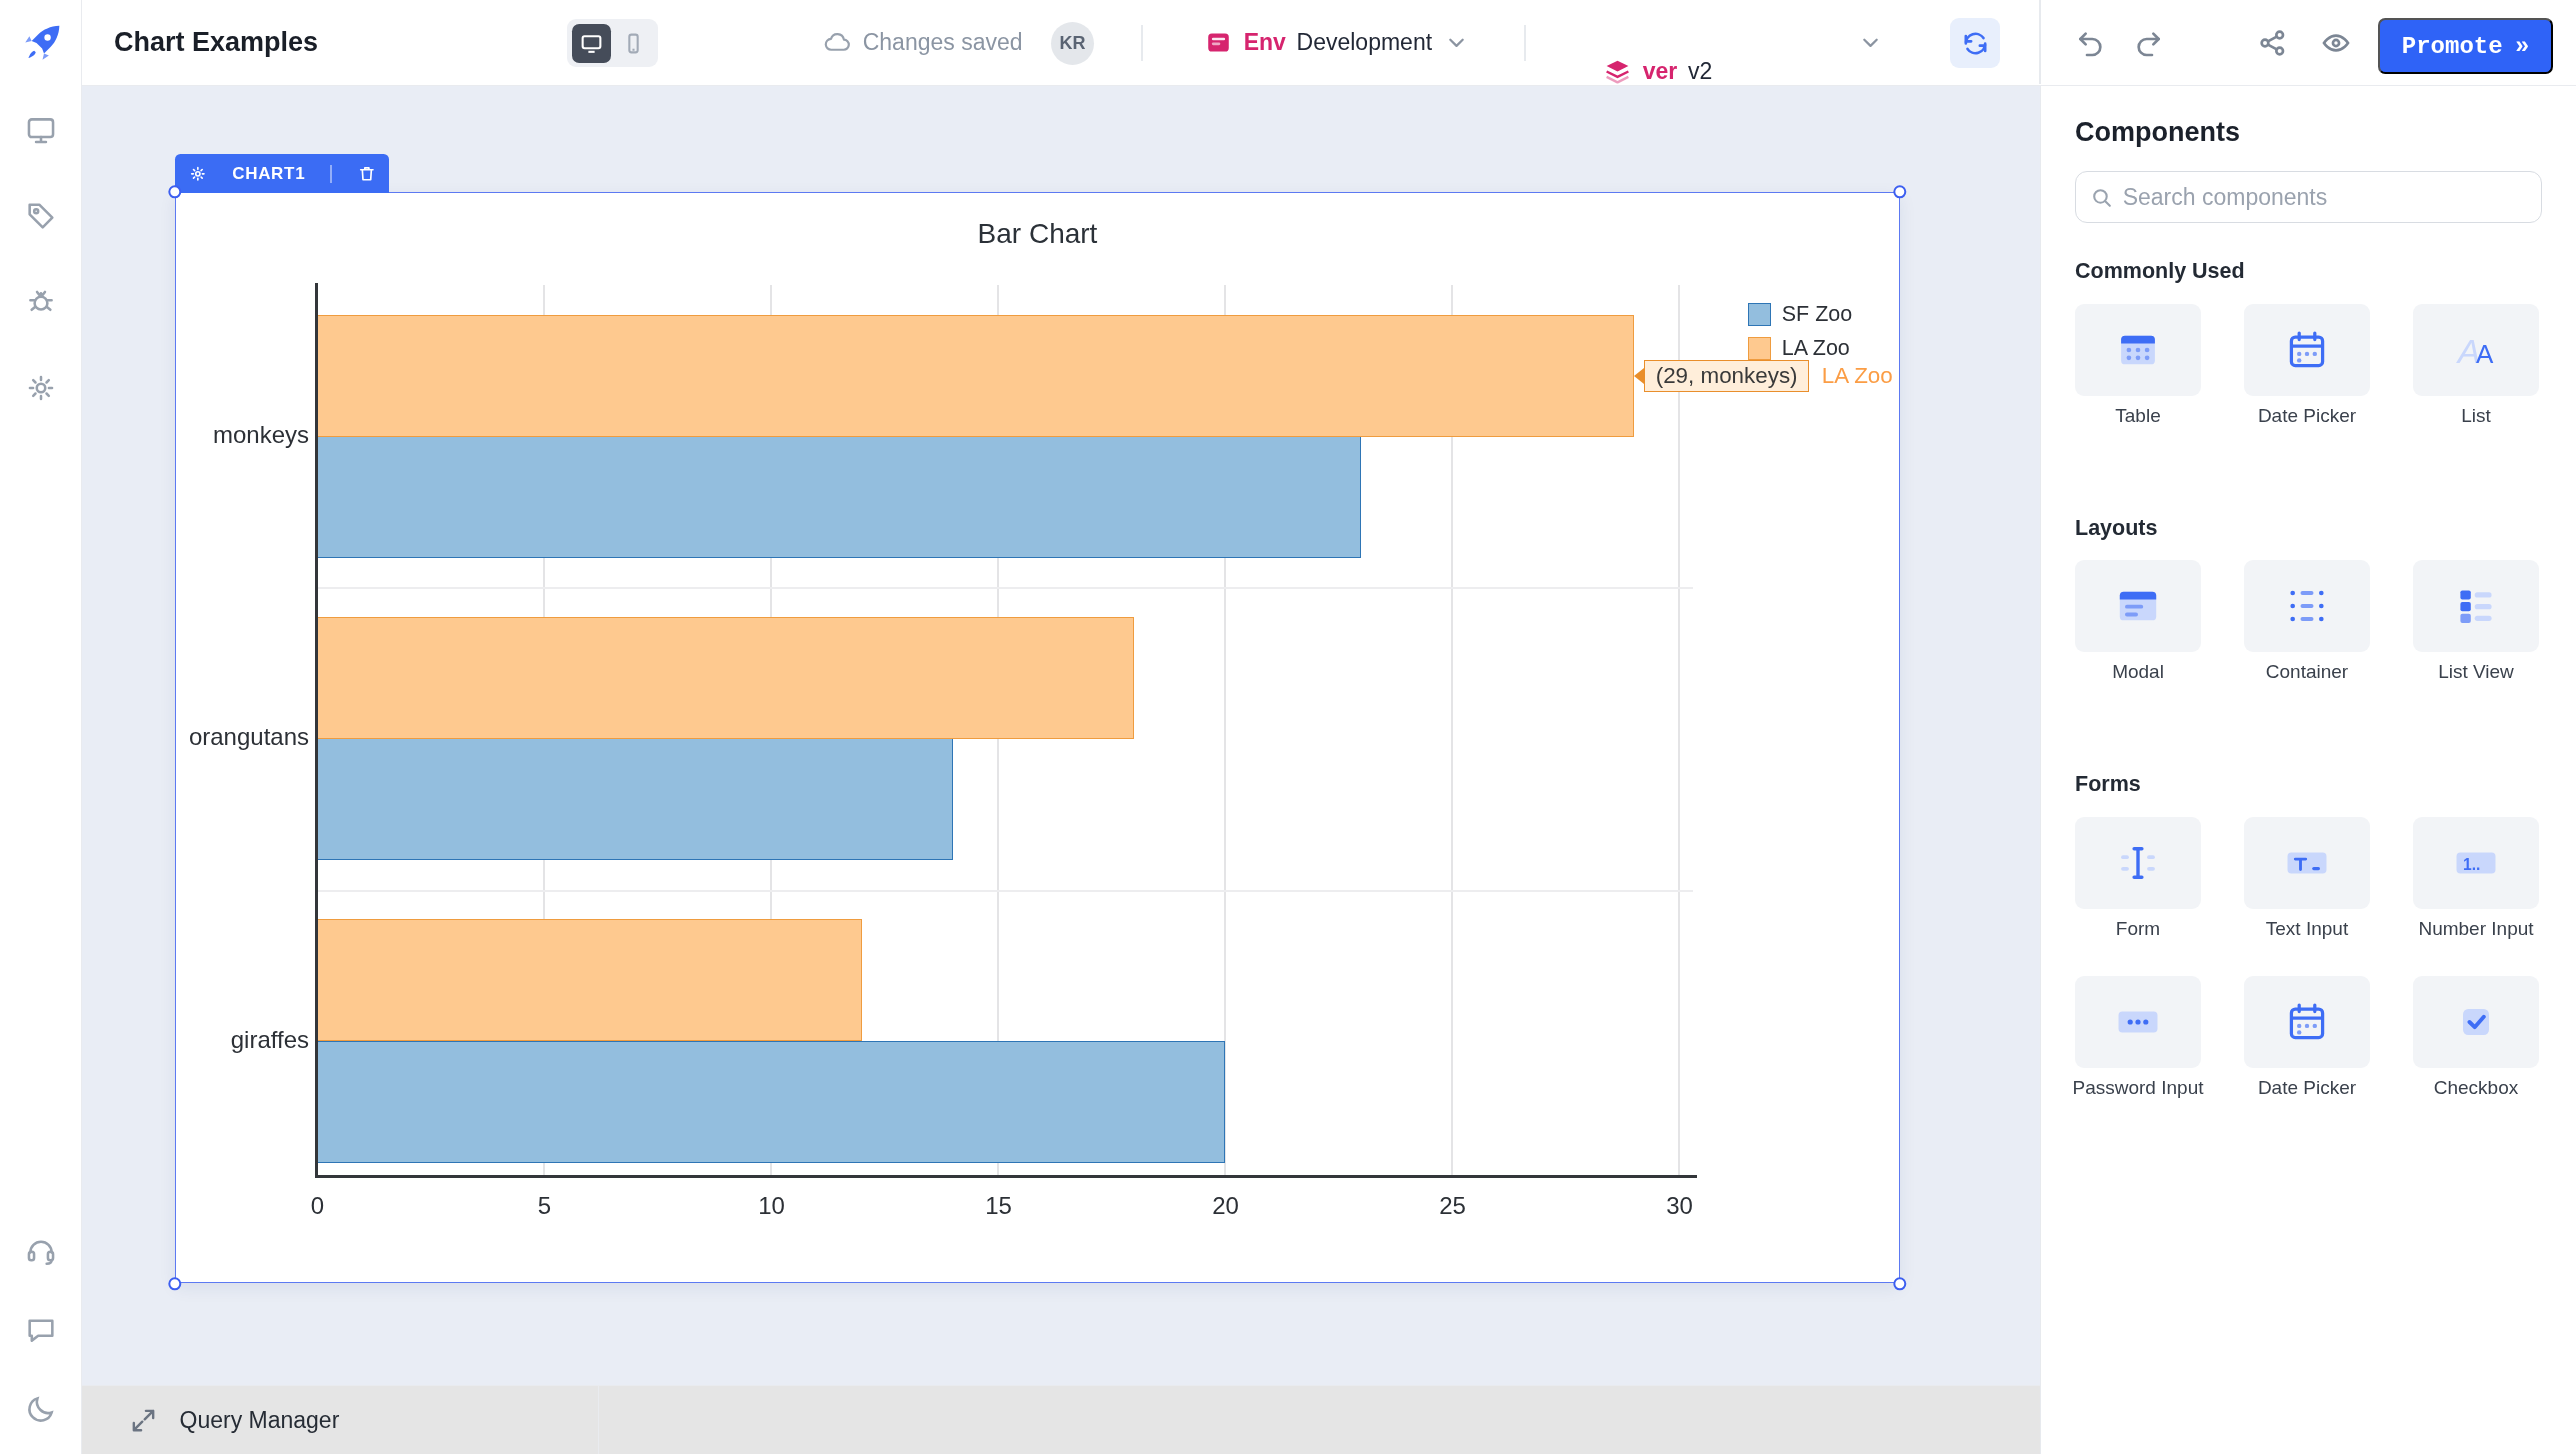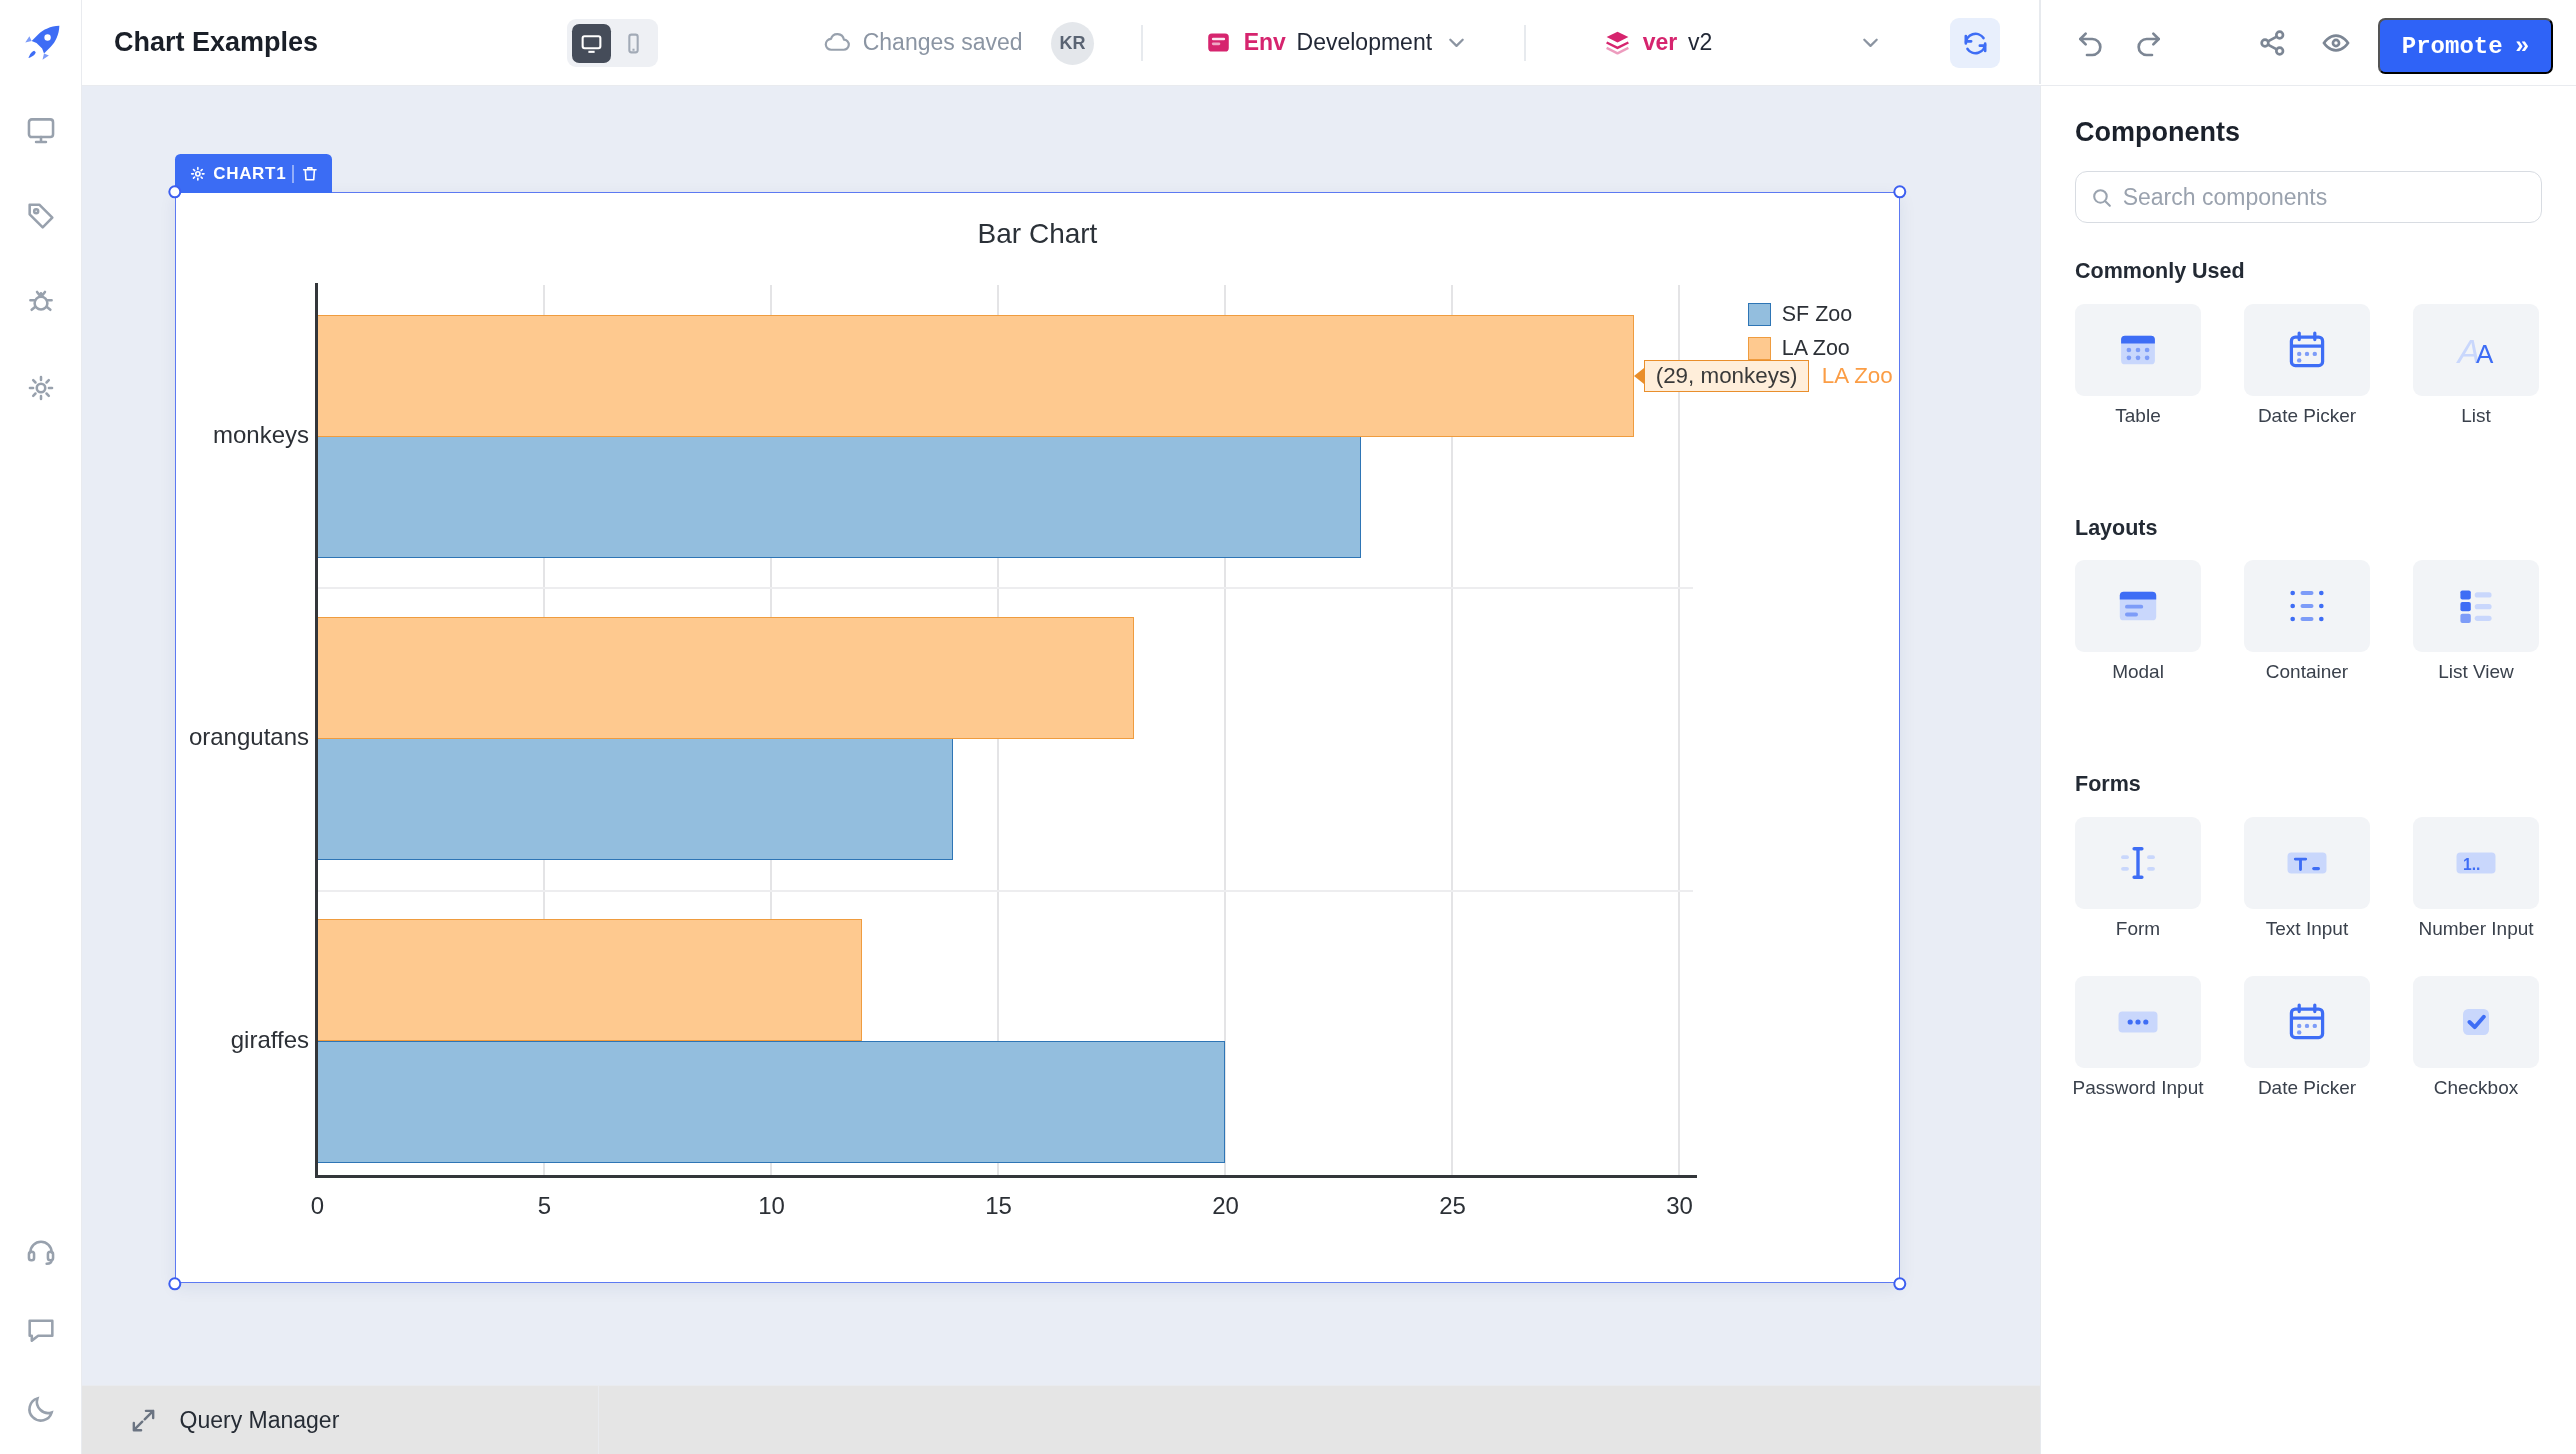--- a/index.html
+++ b/index.html
@@ -25,37 +25,37 @@
   .tg-ic{width:25px;height:25px;}
   #saved{position:absolute;left:741px;top:0;height:84px;display:flex;align-items:center;gap:10.7px;
          color:#8b95a3;font-size:23px;}
   .s-ic{width:29px;height:29px;}
   #avatar{position:absolute;left:969px;top:21.5px;width:43px;height:43px;border-radius:50%;
           background:#e4e7eb;color:#5a6473;font-size:18px;font-weight:bold;
           display:flex;align-items:center;justify-content:center;cursor:pointer;}
   .hdiv{position:absolute;top:25px;width:1.8px;height:36px;background:#e7eaee;}
   #envgrp,#vergrp{position:absolute;top:0;height:84px;display:flex;align-items:center;gap:10.7px;cursor:pointer;}
   #envgrp{left:1122px;}
-  #vergrp{left:1521px;}
+  #vergrp{left:1521px;margin-top:29px;}
   .pinktxt{color:#d6246e;font-size:23px;font-weight:600;}
   .darktxt{color:#222836;font-size:23px;font-weight:500;}
   .chev{width:27px;height:27px;}
   #verchev{position:absolute;left:1775px;top:29px;width:27px;height:27px;cursor:pointer;}
   #syncbtn{position:absolute;left:1868px;top:18px;width:50px;height:50px;background:#e8effc;
            border-radius:9px;display:flex;align-items:center;justify-content:center;cursor:pointer;}
   #syncbtn span{width:29px;height:29px;display:block;}
   .hbtn{position:absolute;top:27px;width:32px;height:32px;cursor:pointer;}
   #promote{position:absolute;right:23px;top:18px;height:56px;background:#2f63f7;border-radius:7.2px;
            color:#fff;display:flex;align-items:center;gap:12.5px;padding:0 21.5px;
            font-size:24px;font-weight:600;cursor:pointer;font-family:Liberation Mono, monospace;}
 
   
   #canvas{position:absolute;left:82px;top:86px;width:1958px;height:1299px;background:#e9edf5;overflow:hidden;}
   #chart-tag{position:absolute;left:93px;top:68px;height:39px;background:#3b6cf4;
-             border-radius:5.4px 5.4px 0 0;display:flex;align-items:center;gap:6px;padding:0 12.5px;z-index:3;}
+             border-radius:5.4px 5.4px 0 0;display:flex;align-items:center;gap:25px;padding:0 12.5px;z-index:3;}
   .tag-ic{width:19.7px;height:19.7px;cursor:pointer;}
   .tag-label{color:#fff;font-size:17px;font-weight:bold;letter-spacing:0.7px;}
   .tag-div{width:1.8px;height:18px;background:rgba(255,255,255,.45);}
   #panel{position:absolute;left:93px;top:106px;width:1725px;height:1091px;background:#fff;
          border:1.8px solid #5c79f2;box-sizing:border-box;z-index:2;
          box-shadow:0 5.4px 16px rgba(30,50,120,.08);padding-left:24px;}
   .handle{position:absolute;width:13.4px;height:13.4px;border-radius:50%;background:#fff;
           border:2.7px solid #3d5ff0;z-index:4;transform:translate(-50%,-50%);box-sizing:border-box;cursor:nwse-resize;}
   #chart-title{position:absolute;top:25px;left:0;width:100%;text-align:center;
                font-size:28px;color:#2b3138;}

